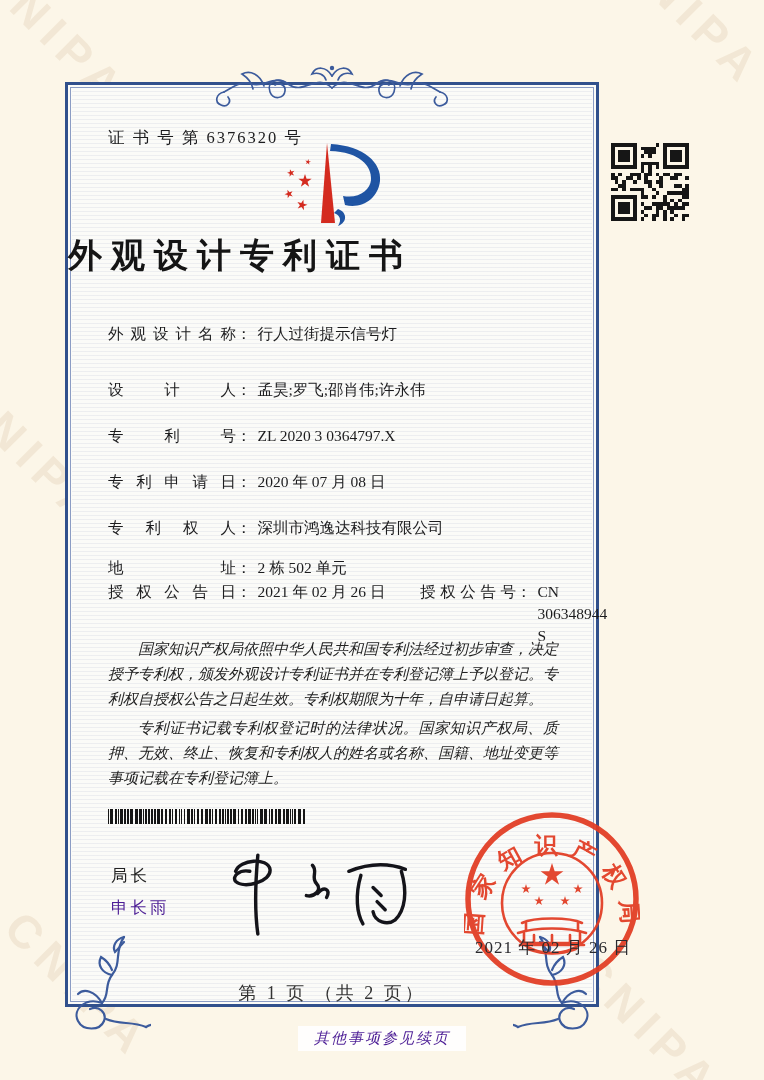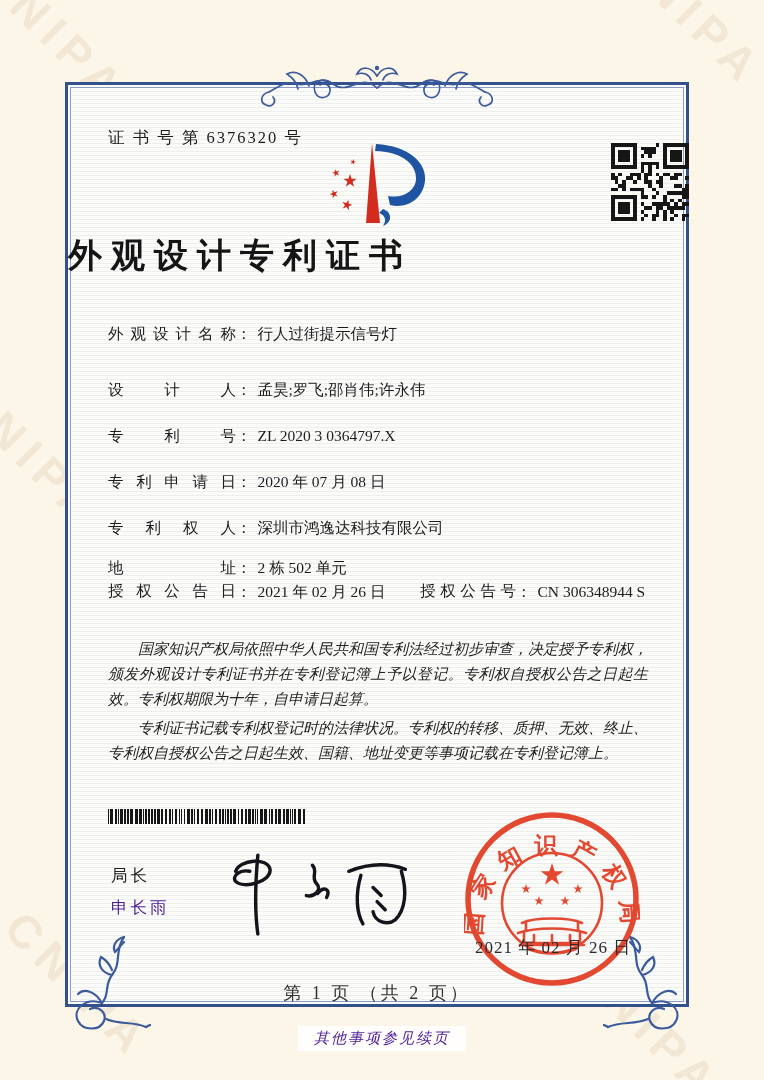--- a/index.html
+++ b/index.html
@@ -32,21 +32,21 @@
   }
   .wm1{left:-38px;top:6px;}
   .wm2{left:598px;top:-14px;}
   .wm3{left:438px;top:308px;}
   .wm4{left:-62px;top:428px;}
   .wm5{left:128px;top:636px;color:rgba(193,160,120,0.10);}
   .wm6{left:-14px;top:958px;}
   .wm7{left:556px;top:1000px;}
   
   .frame{
-    position:absolute;left:65px;top:82px;width:624px;height:925px;
+    position:absolute;left:65px;top:82px;width:534px;height:925px;
     border:3px solid var(--frame-blue);
     background:var(--panel);
   }
   .frame-inner{
     position:absolute;inset:2px;border:1px solid var(--frame-blue-light);
   }
   .panel-bg{
     position:absolute;inset:4px;
     background:
       repeating-linear-gradient(0deg, rgba(140,148,185,0.13) 0 1px, transparent 1px 4px);
@@ -81,21 +81,21 @@
   .lbl{
     display:inline-block;width:128px;flex:0 0 128px;
     text-align:justify;text-align-last:justify;
   }
   .colon{display:inline-block;margin-right:6px;}
   .val{flex:1;}
   .val .vline{display:block;}
   .grant-row{display:flex;}
   .grant-pair{display:flex;}
   .grant-pair.first{width:312px;flex:0 0 312px;}
-  .grant-pair .lbl{width:96px;flex:0 0 96px;font-family:Liberation Mono, monospace;}
+  .grant-pair .lbl{width:96px;flex:0 0 96px;}
   .grant-pair.first .lbl{width:128px;flex:0 0 128px;}
   .body-paras{
     position:absolute;left:40px;right:38px;top:552px;
     font-size:15px;line-height:25px;font-style:italic;color:#222;
     text-align:justify;
   }
   .body-paras p{text-indent:2em;margin-bottom:4px;}
   
   .barcode{position:absolute;left:40px;top:724px;width:200px;height:15px;}
   .sig-title{
@@ -455,21 +455,21 @@
           <span class="grant-pair">
             <span class="lbl">授权公告号</span>
               <span class="colon">：</span>
             <span class="val">CN 306348944 S</span>
           </span>
         </div>
       </div>
 
       <div class="body-paras">
         <p>国家知识产权局依照中华人民共和国专利法经过初步审查，决定授予专利权，颁发外观设计专利证书并在专利登记簿上予以登记。专利权自授权公告之日起生效。专利权期限为十年，自申请日起算。</p>
-        <p>专利证书记载专利权登记时的法律状况。专利权的转移、质押、无效、终止、专利权自授权公告之日起生效、国籍、地址变更等事项记载在专利登记簿上。</p>
+        <p>专利证书记载专利权登记时的法律状况。国家知识产权局、质押、无效、终止、恢复和专利权人的姓名或名称、国籍、地址变更等事项记载在专利登记簿上。</p>
       </div>
 
       <svg class="barcode" viewBox="0 0 200 15" preserveAspectRatio="none">
           <g fill="#161616">
             <rect x="0" y="0" width="1" height="15"></rect>
             <rect x="2" y="0" width="3" height="15"></rect>
             <rect x="7" y="0" width="2" height="15"></rect>
             <rect x="10" y="0" width="1" height="15"></rect>
             <rect x="12" y="0" width="3" height="15"></rect>
             <rect x="16" y="0" width="2" height="15"></rect>

